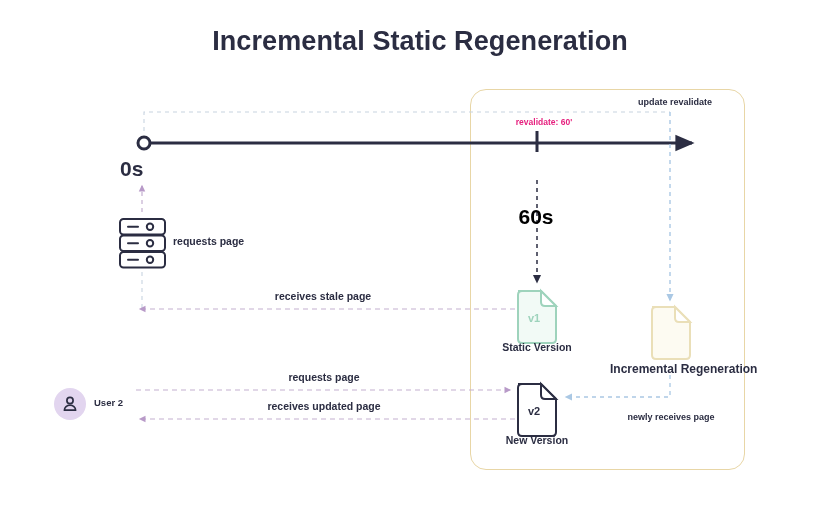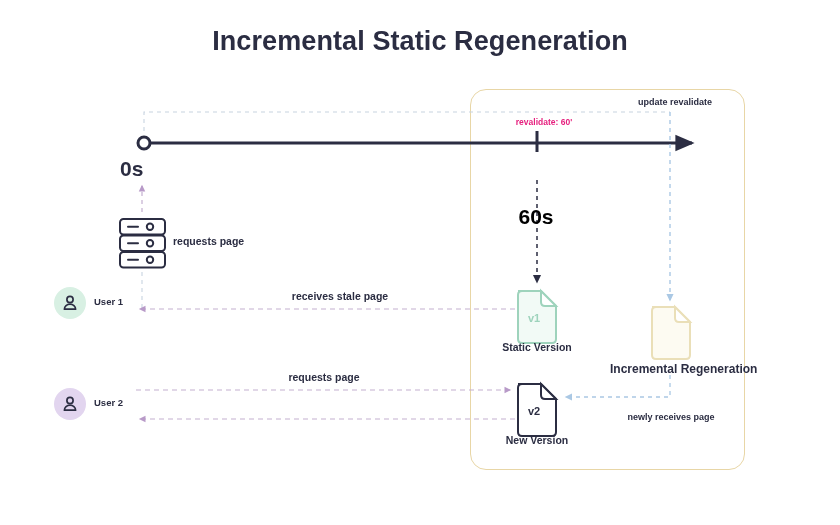--- a/index.html
+++ b/index.html
@@ -91,21 +91,21 @@
   #user1-group { left: 54px; top: 287px; }
   #user1-avatar { background: #d8f0e3; }
   #user2-group { left: 54px; top: 388px; }
   #user2-avatar { background: #e2d5ef; }
 
   
   .flow-label {
     font-size: 10.5px; font-weight: 600; color: #2b2d42;
     white-space: nowrap; text-align: center;
   }
-  #label-receives-stale { left: 234px; top: 290px; width: 212px; }
+  #label-receives-stale { left: 217px; top: 290px; width: 212px; }
   #label-requests-page-2 { left: 218px; top: 371px; width: 212px; }
   #label-receives-updated { left: 218px; top: 400px; width: 212px; }
   #label-newly-generated {
     left: 600px; top: 412px; width: 142px;
     font-size: 9px; font-weight: 600; color: #2b2d42;
     text-align: center; white-space: nowrap;
   }
   .file-caption {
     font-size: 10.5px; font-weight: 600; color: #2b2d42;
     text-align: center; white-space: nowrap;
@@ -194,41 +194,33 @@
     </g>
   </svg>
 
   <div class="abs" id="label-0s">0s</div>
   <div class="abs" id="label-60s">60s</div>
   <div class="abs" id="label-revalidate">revalidate: 60'</div>
   <div class="abs" id="label-update-triggered">update revalidate</div>
 
   <div class="abs" id="label-requests-page-1">requests page</div>
 
-  <div class="abs user-group" id="user1-group">
-    <div class="avatar" id="user1-avatar">
-      <svg width="18" height="18" viewBox="0 0 18 18">
-        <circle cx="9" cy="5.4" r="3.1" fill="none" stroke="#2b2d42" stroke-width="1.7"></circle>
-        <path d="M3.4,15.2 a5.6,5.0 0 0 1 11.2,0 Z" fill="none" stroke="#2b2d42" stroke-width="1.7" stroke-linejoin="round"></path>
-      </svg>
-    </div>
-    <div class="user-label">User 1</div>
-  </div>
 
   <div class="abs user-group" id="user2-group">
     <div class="avatar" id="user2-avatar">
       <svg width="18" height="18" viewBox="0 0 18 18">
         <circle cx="9" cy="5.4" r="3.1" fill="none" stroke="#2b2d42" stroke-width="1.7"></circle>
         <path d="M3.4,15.2 a5.6,5.0 0 0 1 11.2,0 Z" fill="none" stroke="#2b2d42" stroke-width="1.7" stroke-linejoin="round"></path>
       </svg>
     </div>
     <div class="user-label">User 2</div>
   </div>
 
   <div class="abs flow-label" id="label-receives-stale">receives stale page</div>
   <div class="abs flow-label" id="label-requests-page-2">requests page</div>
+  <div class="abs flow-label" id="label-receives-updated">receives updated page</div>
   <div class="abs" id="label-newly-generated">newly receives page</div>
 
   <div class="abs file-caption" id="stale-caption">Static Version</div>
   <div class="abs file-caption" id="regen-caption">Incremental Regeneration</div>
   <div class="abs file-caption" id="new-caption">New Version</div>
 
 </div>
 
 </body></html>

